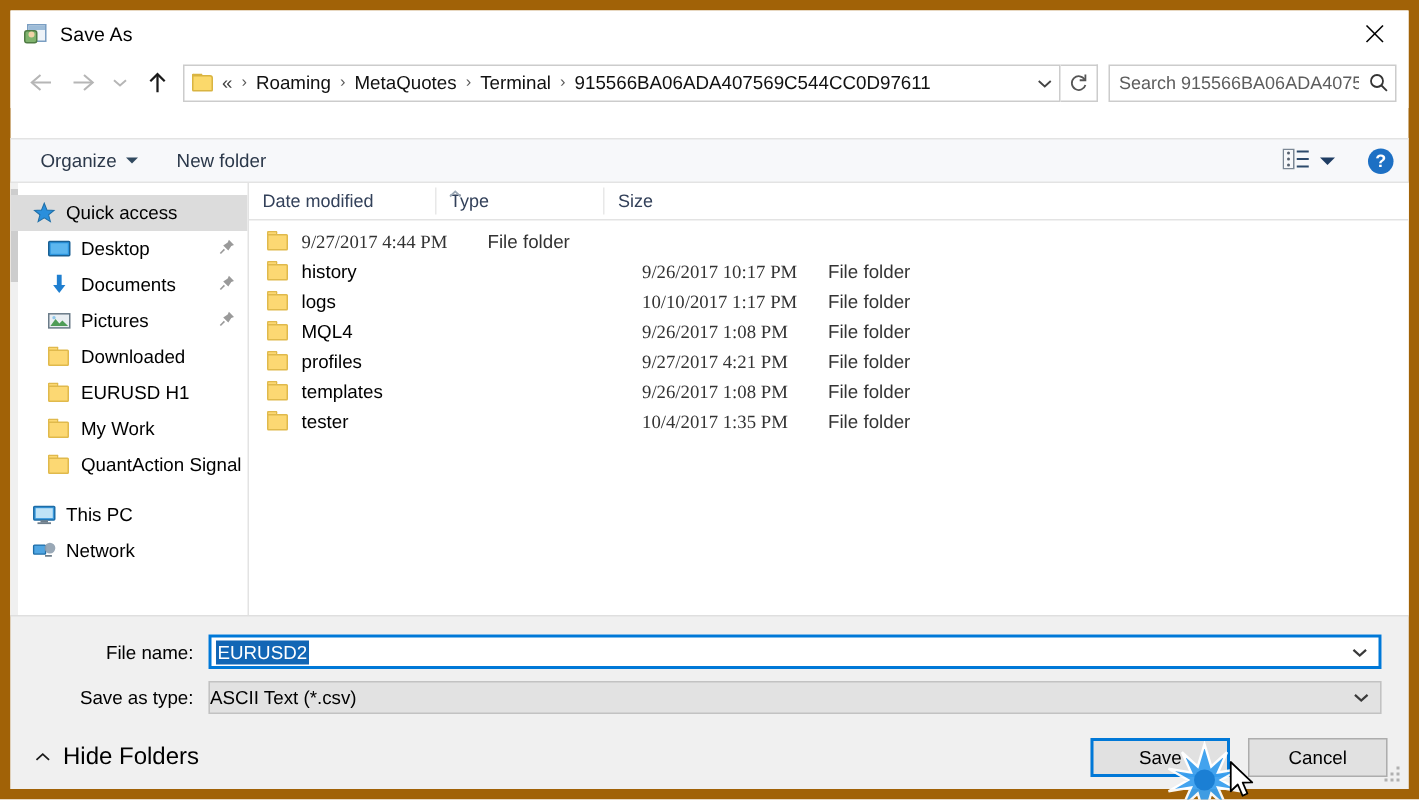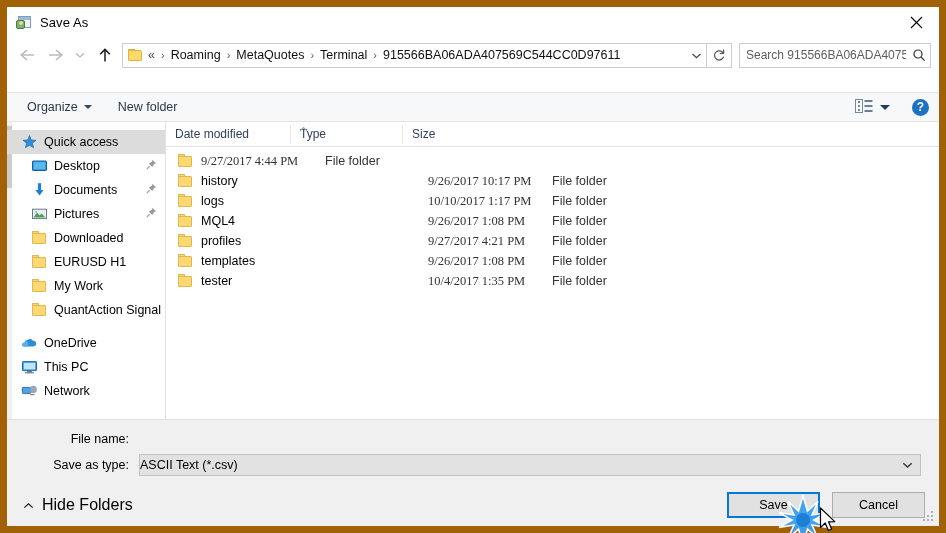--- a/index.html
+++ b/index.html
@@ -703,29 +703,20 @@
       <div class="sb-item">
         <span class="sb-ico folder-ico">
             <i class="ft"></i>
             <i class="fb"></i>
           </span>
         <span class="sb-label">QuantAction Signal</span>
       </div>
 
       <div class="sb-gap"></div>
 
-      <div class="sb-item root">
-        <span class="sb-ico">
-          <svg width="17" height="16" viewBox="0 0 17 16">
-              <path d="M4 11.6 C1.8 11.6 1 10.4 1.3 9.2 C1.6 8.1 2.8 7.6 3.6 7.8 C3.6 5.8 5.4 4.6 7 5 C8 3.4 10.6 3.6 11.4 5.4 C13.6 5.2 15.4 6.8 15.2 8.8 C15.1 10.6 13.6 11.6 12 11.6 Z" fill="#2b8fd8"></path>
-              <path d="M4 11.6 C1.8 11.6 1 10.4 1.3 9.2 C1.6 8.1 2.8 7.6 3.6 7.8 C3.9 6.6 5 5.9 6 6 C6.6 7 7 8.4 7 9.6 C7 10.4 6.8 11.2 6.4 11.6 Z" fill="#55b0e8"></path>
-            </svg>
-        </span>
-        <span class="sb-label">OneDrive</span>
-      </div>
 
       <div class="sb-item root">
         <span class="sb-ico">
           <svg width="17" height="16" viewBox="0 0 17 16">
               <rect x="1.5" y="2.6" width="14" height="9" rx="0.6" fill="#3a9ade" stroke="#1d6ca6" stroke-width="1"></rect>
               <rect x="2.8" y="3.8" width="11.4" height="6.6" fill="#bfe3f7"></rect>
               <rect x="6" y="11.8" width="5" height="1.6" fill="#6d7d8a"></rect>
               <rect x="4" y="13.2" width="9" height="1.2" fill="#6d7d8a"></rect>
             </svg>
         </span>
@@ -826,20 +817,28 @@
           <span class="ftype">File folder</span>
           <span class="fsize"></span>
         </div>
       </div>
     </div>
   </div>
 
   <div class="formarea">
     <div class="formrow">
       <div class="formlabel">File name:</div>
+      <div class="combo focused">
+        <span class="combo-val selected">EURUSD2</span>
+        <span class="combo-arrow">
+          <svg width="11" height="8" viewBox="0 0 11 8">
+              <path d="M1.3 2.2 L5.5 6 L9.7 2.2" fill="none" stroke="#3a3a3a" stroke-width="1.5"></path>
+            </svg>
+        </span>
+      </div>
     </div>
     <div class="formrow">
       <div class="formlabel">Save as type:</div>
       <div class="combo readonly">
         <span class="combo-val">ASCII Text (*.csv)</span>
         <span class="combo-arrow">
           <svg width="11" height="8" viewBox="0 0 11 8">
               <path d="M1.3 2.2 L5.5 6 L9.7 2.2" fill="none" stroke="#3a3a3a" stroke-width="1.5"></path>
             </svg>
         </span>

